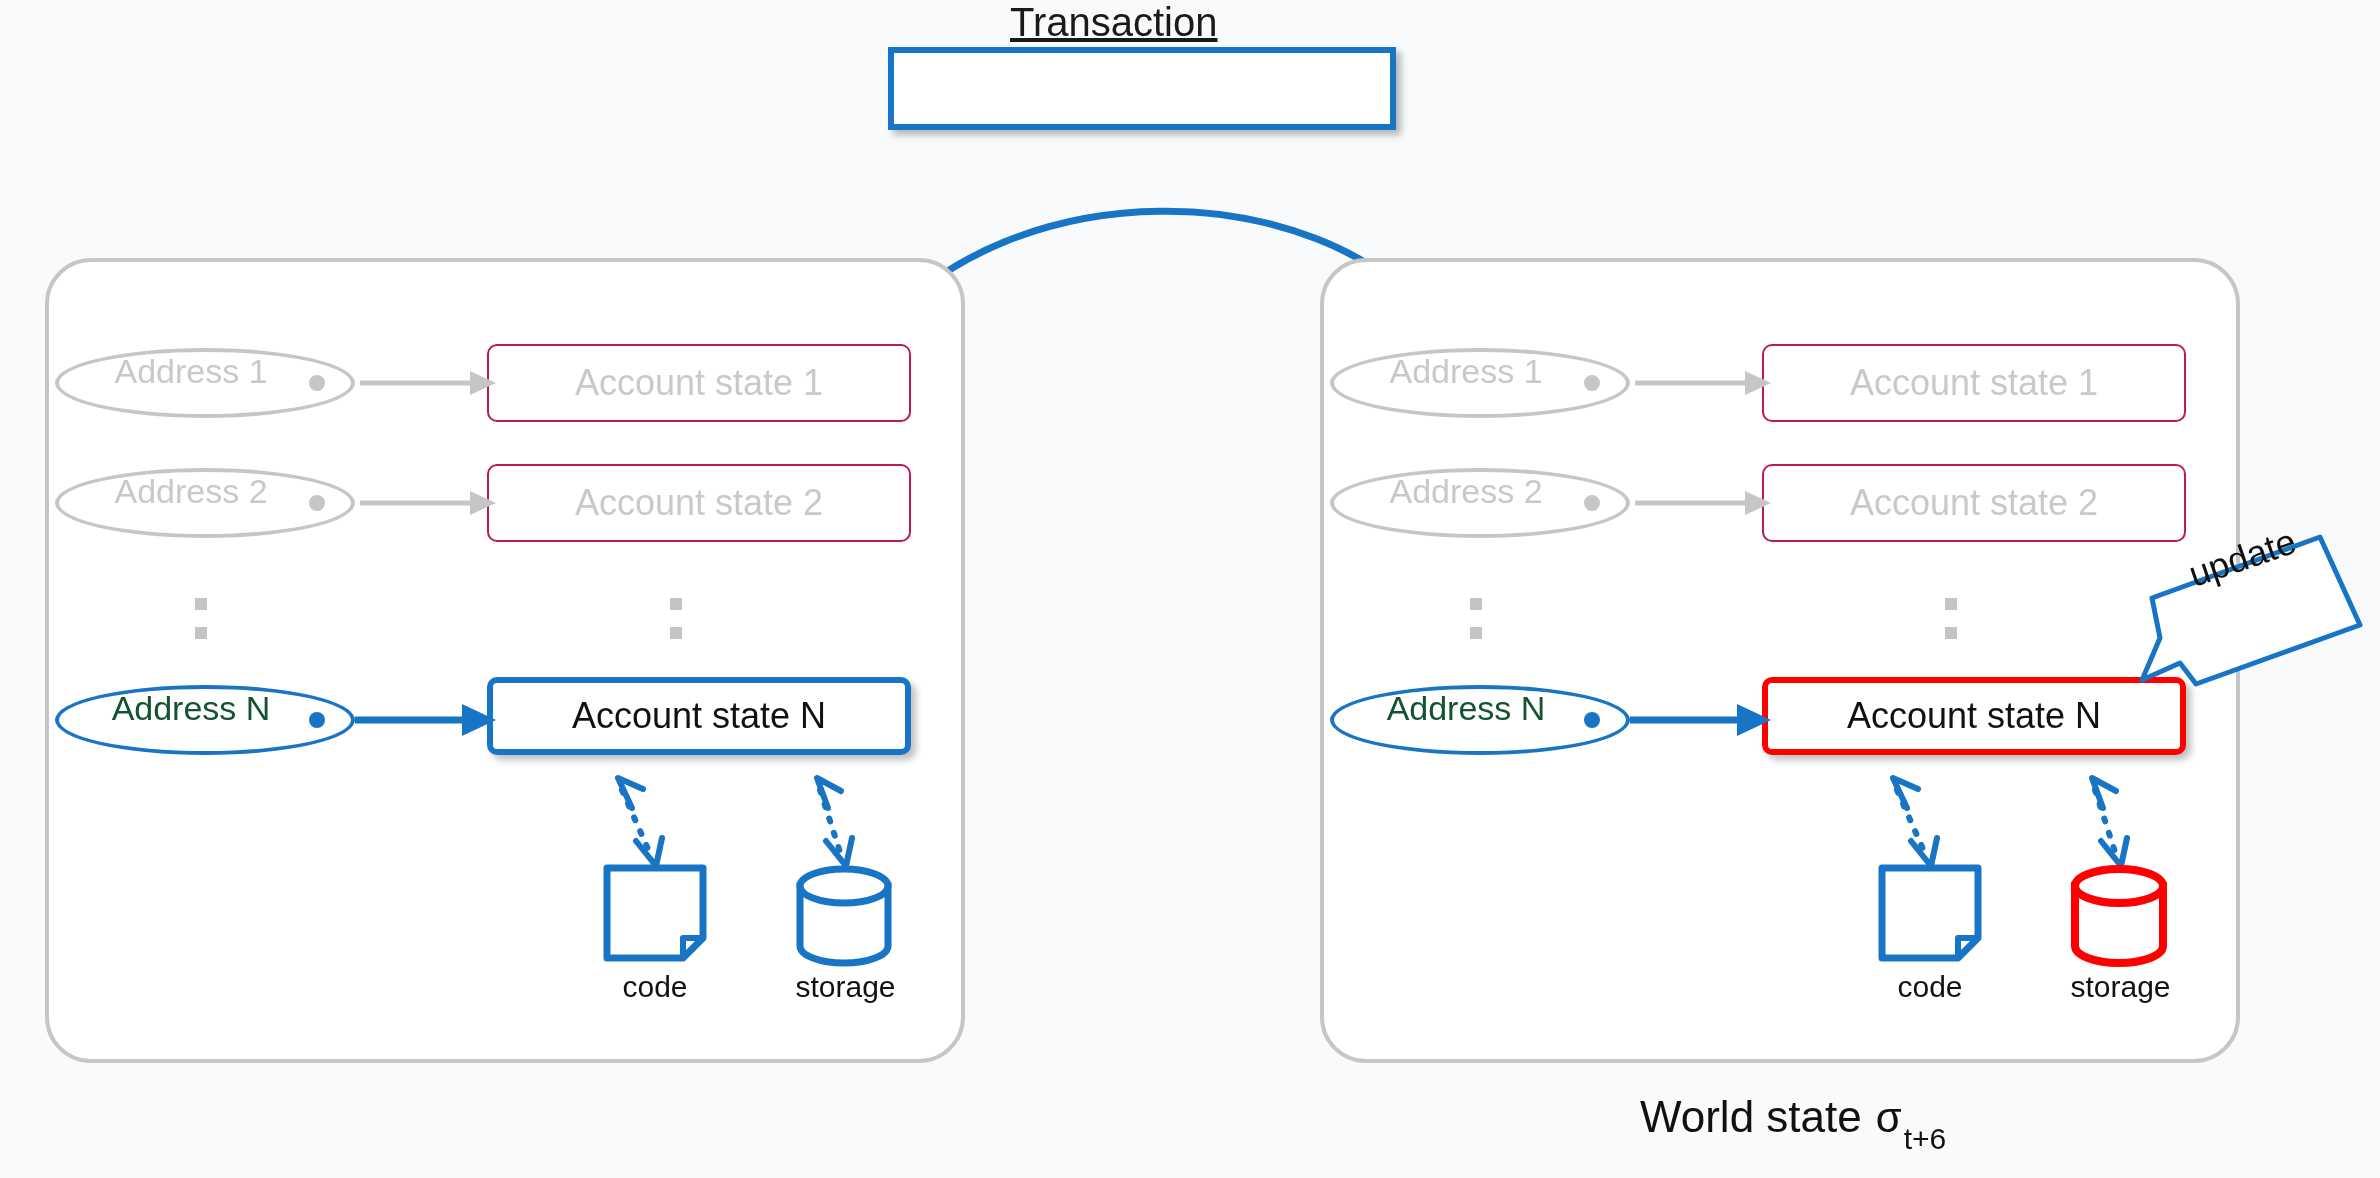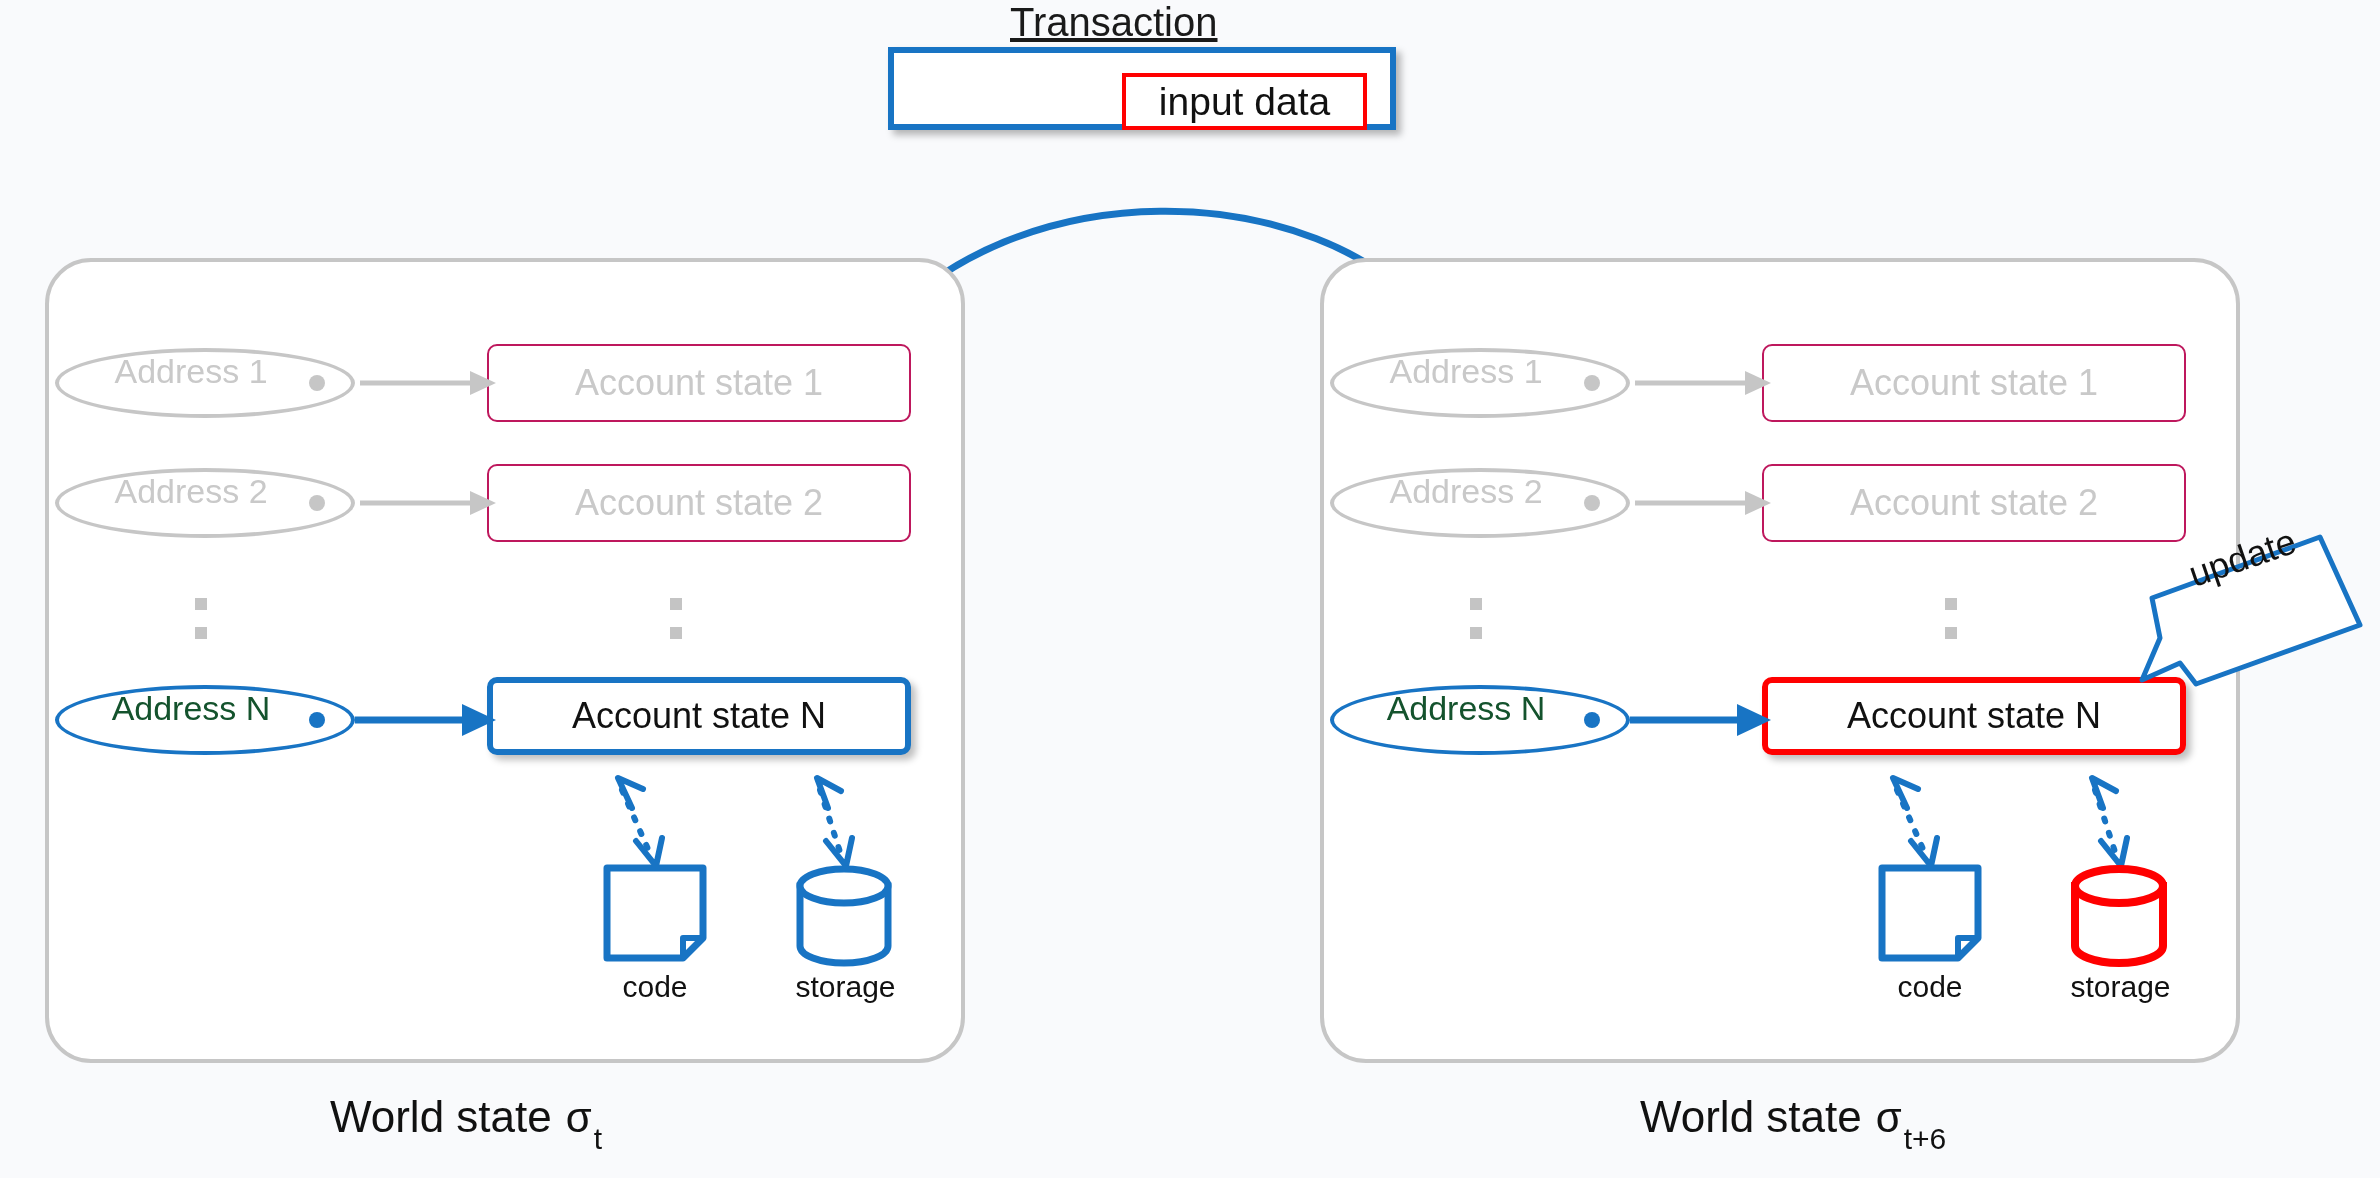--- a/index.html
+++ b/index.html
@@ -153,21 +153,20 @@
   svg.overlay { position: absolute; left: 0; top: 0; overflow: visible; }
 </style>
 </head>
 <body>
 
 <div id="canvas">
 
   <div class="abs" id="tx-title">Transaction</div>
 
   <div class="abs" id="tx-box"></div>
-  <div class="abs" id="tx-input-data">input data</div>
 
   <svg class="overlay" width="2380" height="1178">
     <path d="M 880 330 C 1010 175, 1310 170, 1440 325" fill="none" stroke="#1874c4" stroke-width="7"></path>
     <path d="M 1400 295 L 1443 330 L 1430 282" fill="none" stroke="#1874c4" stroke-width="7" stroke-linecap="round" stroke-linejoin="round"></path>
   </svg>
 
   <div class="abs panel" id="panel-left"></div>
 
   <div class="abs addr-ellipse" style="left:55px; top:348px;">
     <span class="label">Address 1</span>
@@ -225,23 +224,20 @@
 
     <g>
       <path d="M 800 886 L 800 946 A 44 17 0 0 0 888 946 L 888 886 Z" fill="#ffffff" stroke="#1874c4" stroke-width="7"></path>
       <ellipse cx="844" cy="886" rx="44" ry="17" fill="#ffffff" stroke="#1874c4" stroke-width="7"></ellipse>
     </g>
   </svg>
 
   <div class="abs icon-caption" style="left:600px; top:970px; width:110px;">code</div>
   <div class="abs icon-caption" style="left:768px; top:970px; width:155px;">storage</div>
 
-  <div class="abs state-label" style="left:330px; top:1092px;">
-    <span>World state</span><span class="sig" style="margin-left: 14px;">σ</span><span class="sub">t</span>
-  </div>
 
   <div class="abs panel" id="panel-right"></div>
 
   <div class="abs addr-ellipse" style="left:1330px; top:348px;">
     <span class="label">Address 1</span>
     <span class="addr-dot"></span>
   </div>
   <div class="abs acct-box" style="left:1762px; top:344px;">
     <span>Account state 1</span>
   </div>

